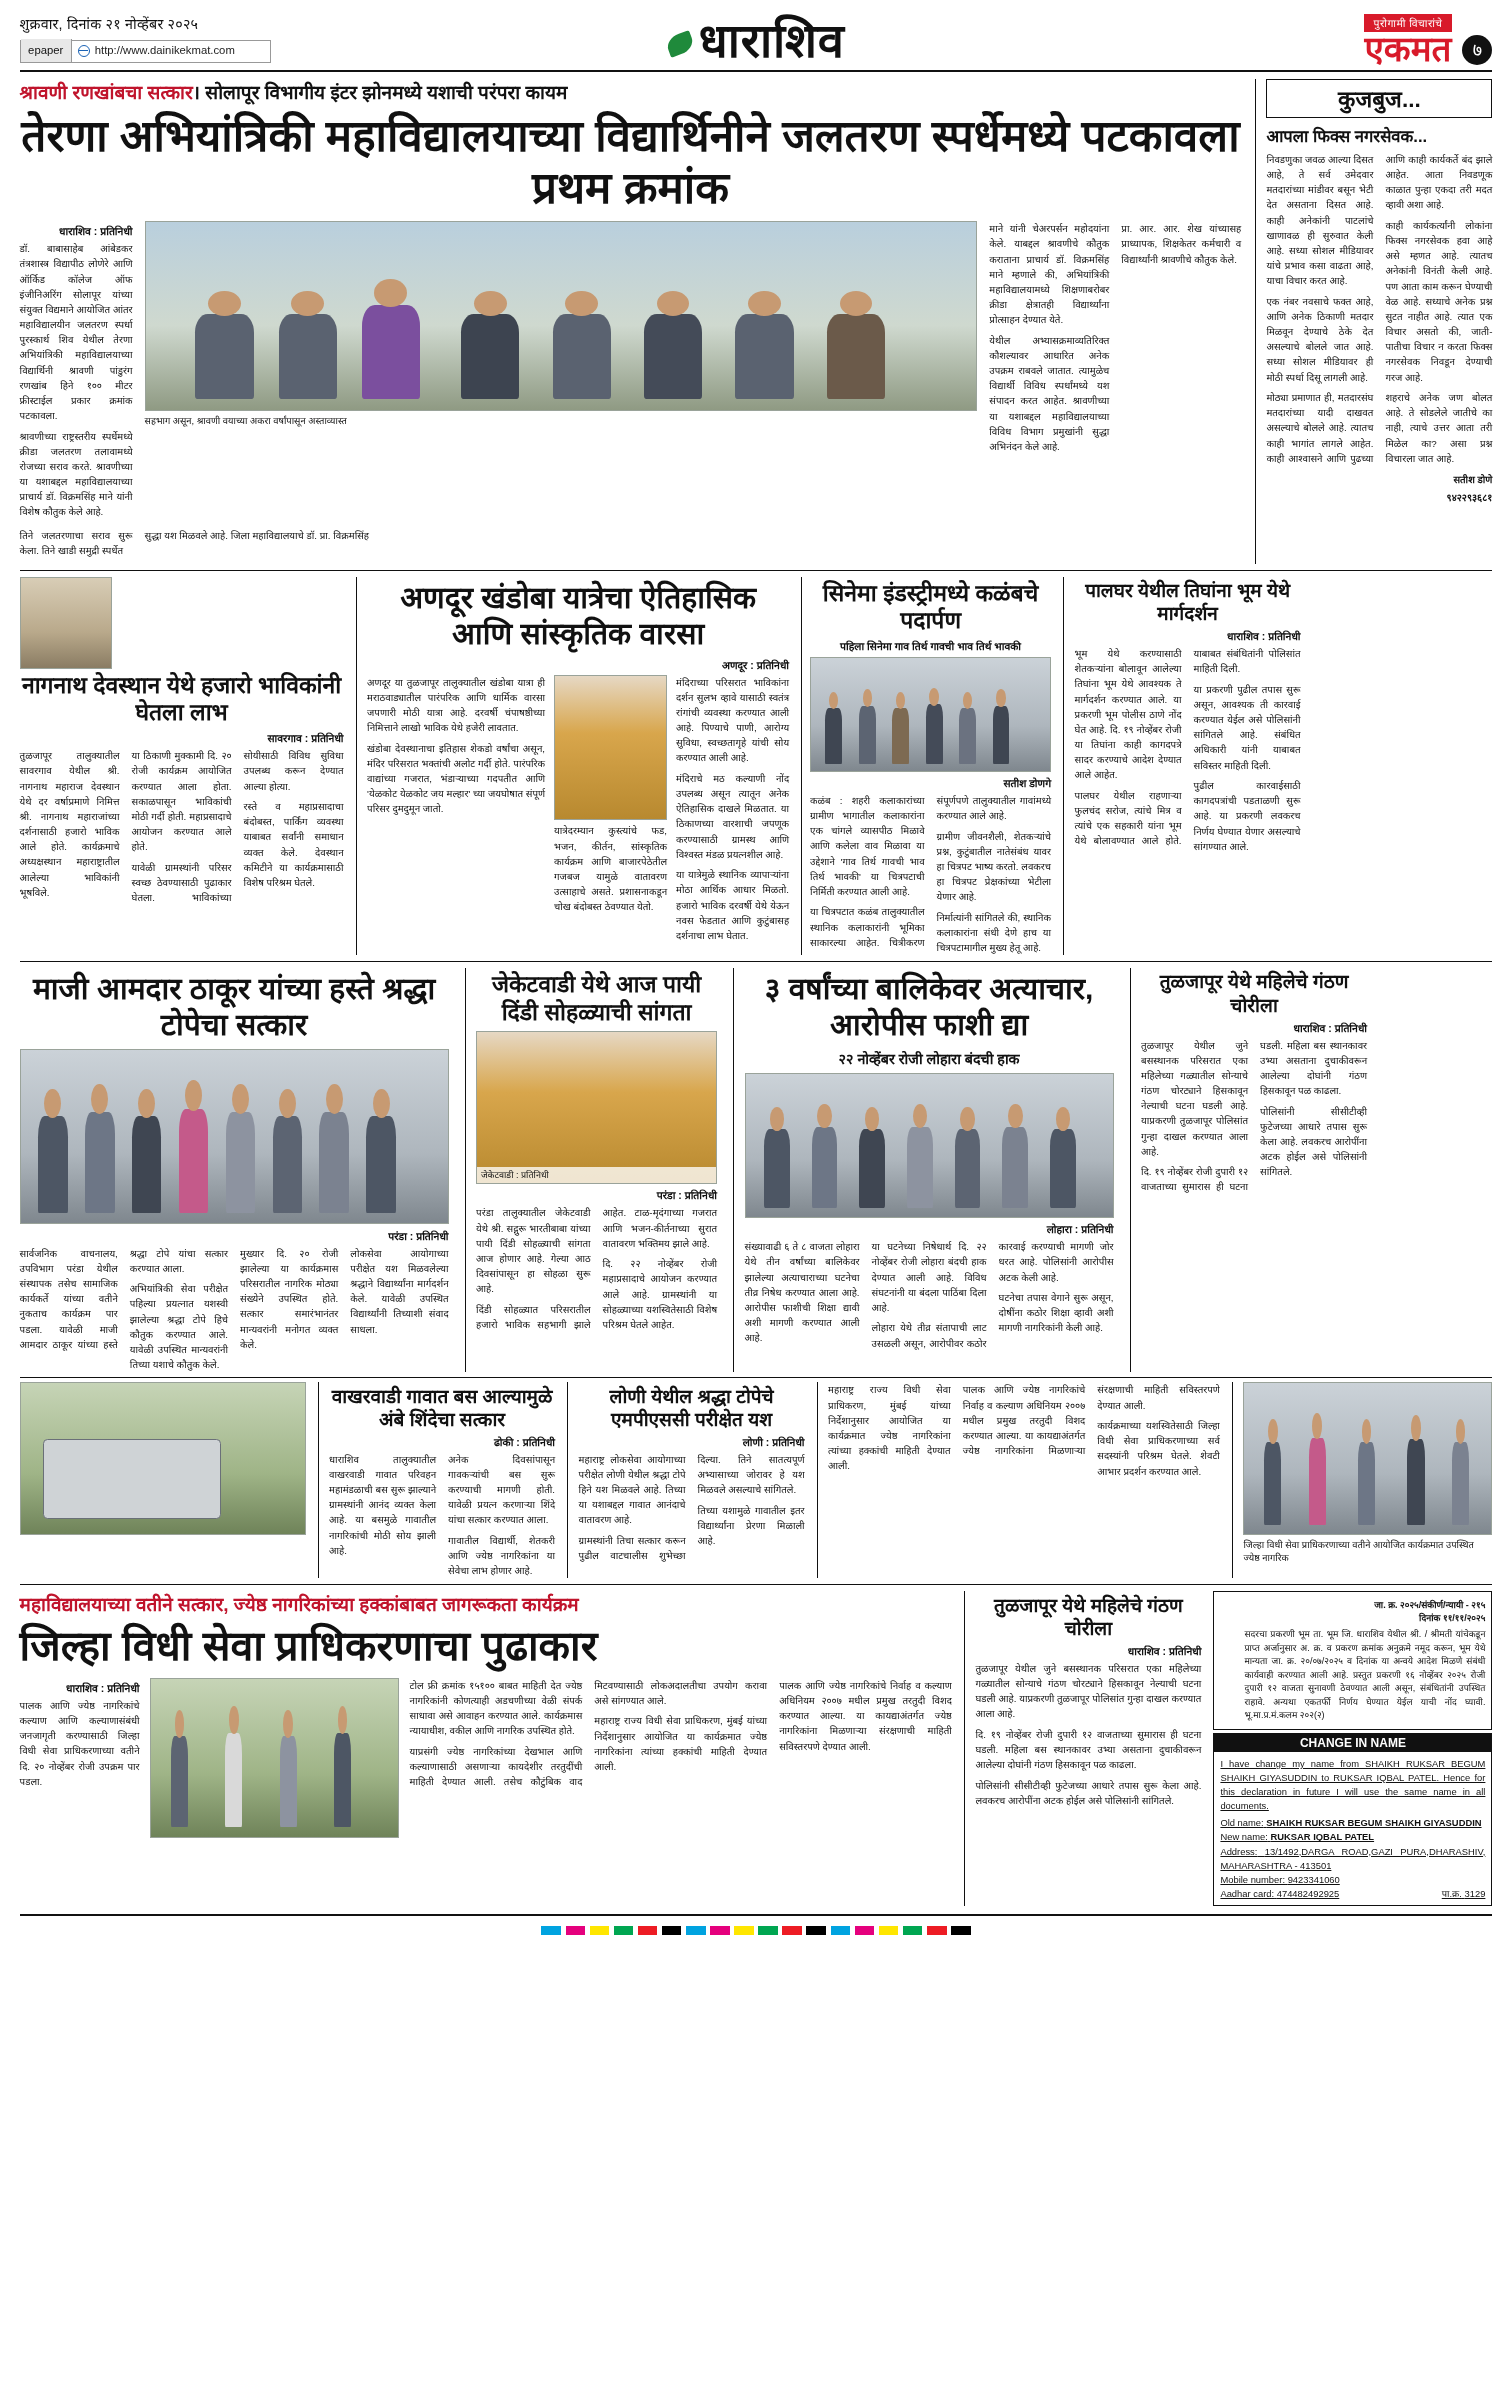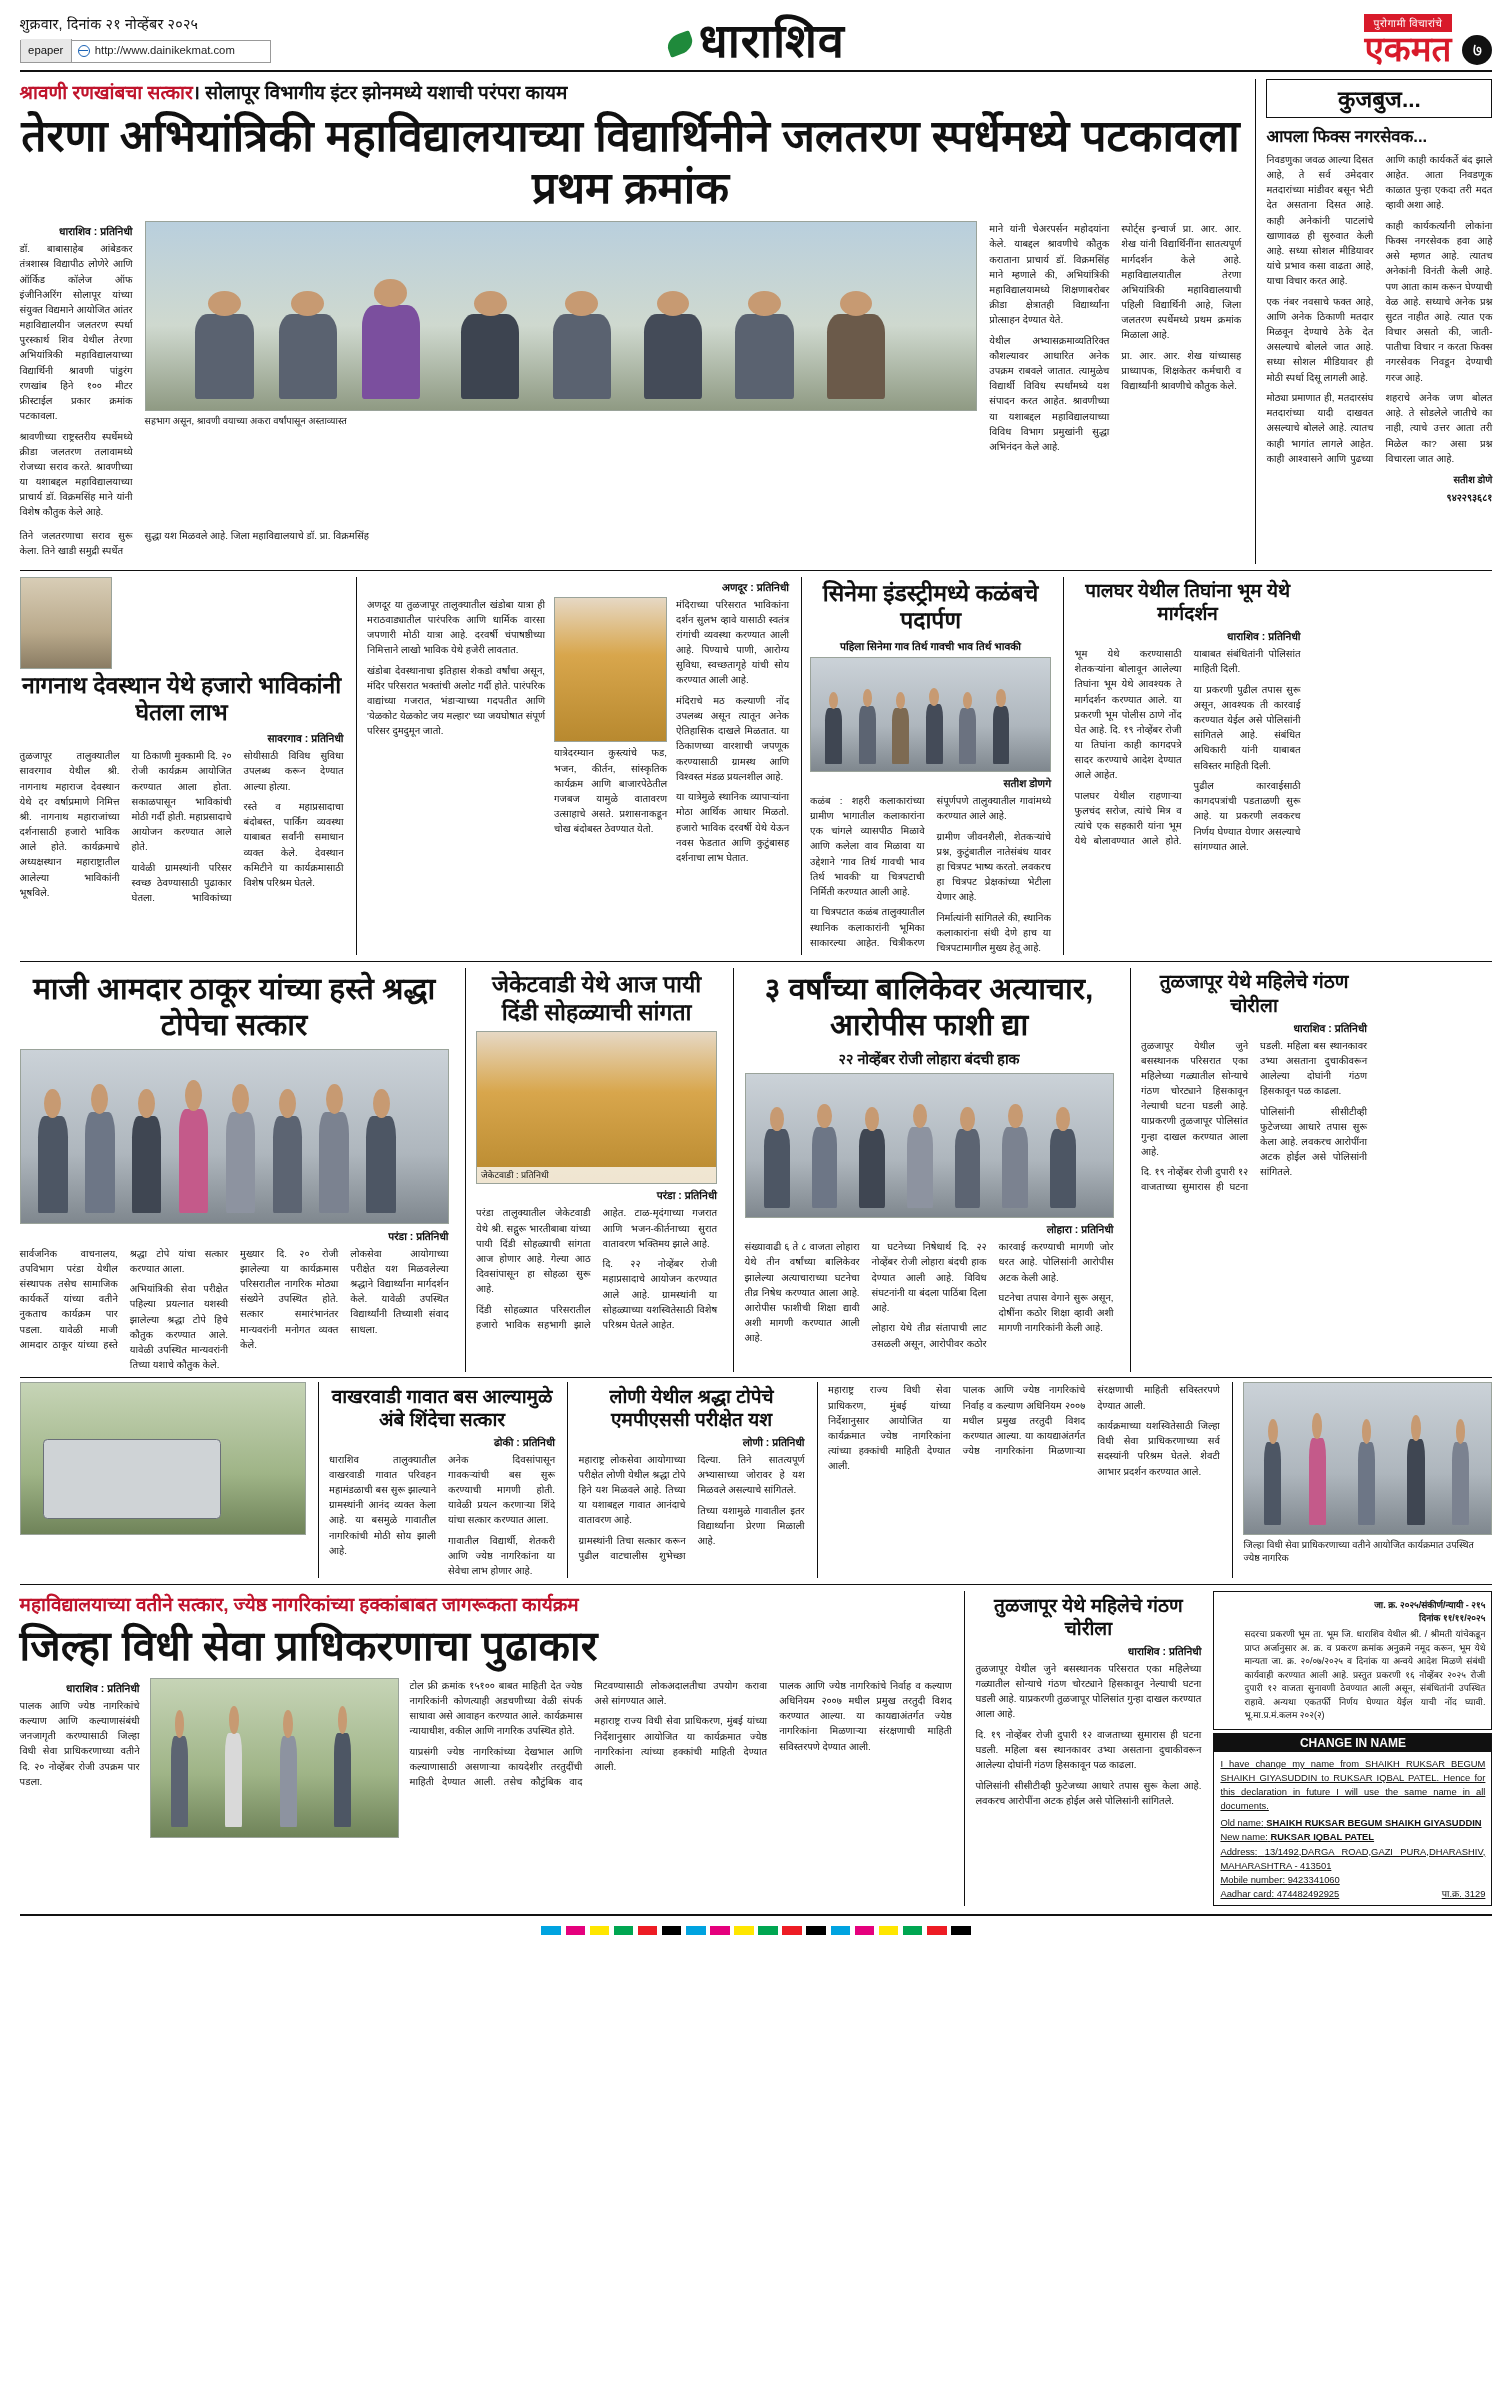--- a/index.html
+++ b/index.html
@@ -125,21 +125,20 @@
               <div class="fig" style="left:82%;background:#6b5a4a;"></div>
             </div>
           </div>
           <div class="cap-line">सहभाग असून, श्रावणी वयाच्या अकरा वर्षांपासून अस्ताव्यास्त</div>
         </div>
         <div style="width:120px;">
           <p class="body">माने यांनी चेअरपर्सन महोदयांना केले. याबद्दल श्रावणीचे कौतुक कराताना प्राचार्य डॉ. विक्रमसिंह माने म्हणाले की, अभियांत्रिकी महाविद्यालयामध्ये शिक्षणाबरोबर क्रीडा क्षेत्रातही विद्यार्थ्यांना प्रोत्साहन देण्यात येते.</p>
           <p class="body">येथील अभ्यासक्रमाव्यतिरिक्त कौशल्यावर आधारित अनेक उपक्रम राबवले जातात. त्यामुळेच विद्यार्थी विविध स्पर्धांमध्ये यश संपादन करत आहेत. श्रावणीच्या या यशाबद्दल महाविद्यालयाच्या विविध विभाग प्रमुखांनी सुद्धा अभिनंदन केले आहे.</p>
         </div>
         <div style="width:120px;">
-          <p class="body">स्पोर्ट्स इन्चार्ज प्रा. आर. आर. शेख यांनी विद्यार्थिनींना सातत्यपूर्ण मार्गदर्शन केले आहे. महाविद्यालयातील तेरणा अभियांत्रिकी महाविद्यालयाची पहिली विद्यार्थिनी आहे, जिला जलतरण स्पर्धेमध्ये प्रथम क्रमांक मिळाला आहे.</p>
           <p class="body">प्रा. आर. आर. शेख यांच्यासह प्राध्यापक, शिक्षकेतर कर्मचारी व विद्यार्थ्यांनी श्रावणीचे कौतुक केले.</p>
         </div>
       </div>
       <div style="display:flex;gap:12px;margin-top:3px;">
         <div style="width:113px;">
               <p class="body">तिने जलतरणाचा सराव सुरू केला. तिने खाडी समुद्री स्पर्धेत</p>
             </div>
         <div style="flex:1;">
               <p class="body">सुद्धा यश मिळवले आहे. जिला महाविद्यालयाचे डॉ. प्रा. विक्रमसिंह</p>
             </div>
@@ -174,20 +173,21 @@
       <div class="byline">सावरगाव : प्रतिनिधी</div>
       <div class="cols3">
         <p class="body">तुळजापूर तालुक्यातील सावरगाव येथील श्री. नागनाथ महाराज देवस्थान येथे दर वर्षाप्रमाणे निमित्त श्री. नागनाथ महाराजांच्या दर्शनासाठी हजारो भाविक आले होते. कार्यक्रमाचे अध्यक्षस्थान महाराष्ट्रातील आलेल्या भाविकांनी भूषविले.</p>
         <p class="body">या ठिकाणी मुक्कामी दि. २० रोजी कार्यक्रम आयोजित करण्यात आला होता. सकाळपासून भाविकांची मोठी गर्दी होती. महाप्रसादाचे आयोजन करण्यात आले होते.</p>
         <p class="body">यावेळी ग्रामस्थांनी परिसर स्वच्छ ठेवण्यासाठी पुढाकार घेतला. भाविकांच्या सोयीसाठी विविध सुविधा उपलब्ध करून देण्यात आल्या होत्या.</p>
         <p class="body">रस्ते व महाप्रसादाचा बंदोबस्त, पार्किंग व्यवस्था याबाबत सर्वांनी समाधान व्यक्त केले. देवस्थान कमिटीने या कार्यक्रमासाठी विशेष परिश्रम घेतले.</p>
       </div>
     </div>
 
     <div style="width:422px;border-left:0.8px solid #111;padding-left:10.5px;">
+      <h2 class="head">अणदूर खंडोबा यात्रेचा ऐतिहासिक आणि सांस्कृतिक वारसा</h2>
       <div class="byline">अणदूर : प्रतिनिधी</div>
       <div style="display:flex;gap:9px;">
         <div style="flex:1;">
           <p class="body">अणदूर या तुळजापूर तालुक्यातील खंडोबा यात्रा ही मराठवाड्यातील पारंपरिक आणि धार्मिक वारसा जपणारी मोठी यात्रा आहे. दरवर्षी चंपाषष्ठीच्या निमित्ताने लाखो भाविक येथे हजेरी लावतात.</p>
           <p class="body">खंडोबा देवस्थानाचा इतिहास शेकडो वर्षांचा असून, मंदिर परिसरात भक्तांची अलोट गर्दी होते. पारंपरिक वाद्यांच्या गजरात, भंडाऱ्याच्या गदपतीत आणि 'येळकोट येळकोट जय मल्हार' च्या जयघोषात संपूर्ण परिसर दुमदुमून जातो.</p>
         </div>
         <div style="width:113px;">
           <div class="photo ph-fl" style="height:143px;"></div>
           <p class="body" style="margin-top:3.8px;">यात्रेदरम्यान कुस्त्यांचे फड, भजन, कीर्तन, सांस्कृतिक कार्यक्रम आणि बाजारपेठेतील गजबज यामुळे वातावरण उत्साहाचे असते. प्रशासनाकडून चोख बंदोबस्त ठेवण्यात येतो.</p>
         </div>

